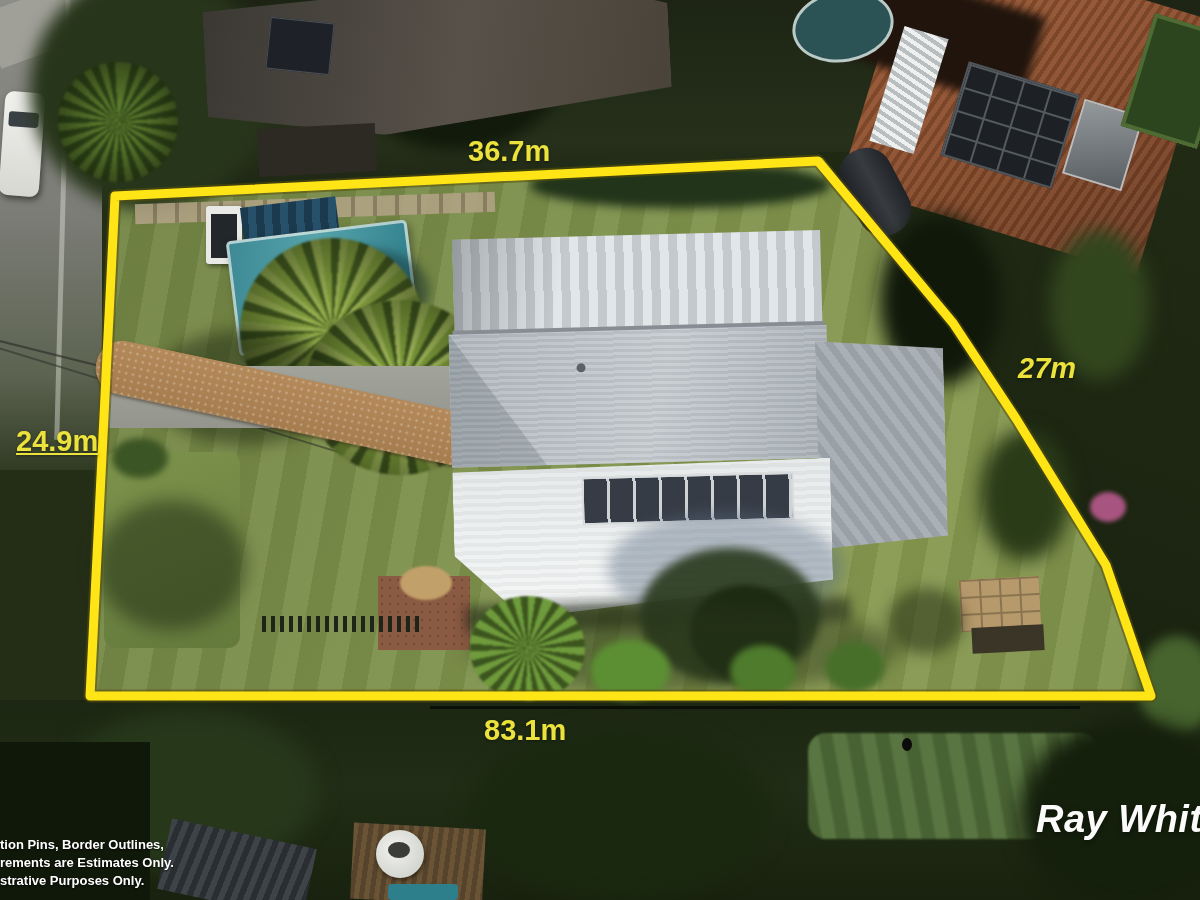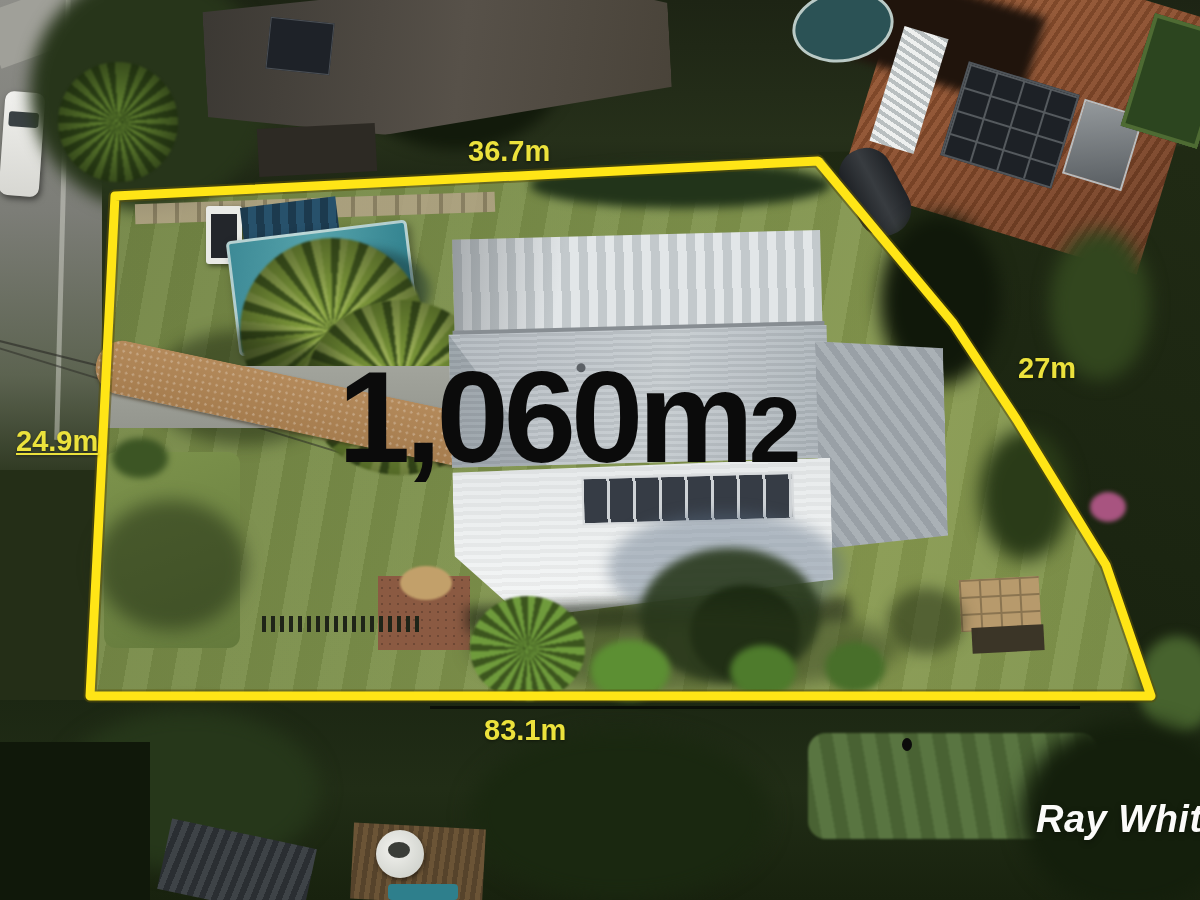--- a/index.html
+++ b/index.html
@@ -194,22 +194,26 @@
   </div>
   <div class="abs" style="left:388px;top:884px;width:70px;height:16px;background:#2e7f8c;border-radius:4px;"></div>
   <div class="abs" style="left:0;top:742px;width:150px;height:158px;background:#10180a;"></div>
 
   <svg id="boundary-svg" width="1200" height="900" viewBox="0 0 1200 900">
     <path d="M115,196 L818,161 L953,323 L1017,420 L1106,565 L1151,696 L90,696 Z" fill="none" stroke="rgba(90,80,10,.55)" stroke-width="13" stroke-linejoin="round"></path>
     <path d="M115,196 L818,161 L953,323 L1017,420 L1106,565 L1151,696 L90,696 Z" fill="none" stroke="#ffe516" stroke-width="9" stroke-linejoin="round"></path>
   </svg>
 
   <div class="dim" style="left:448px;top:135px;margin-left:20px;">36.7m</div>
-  <div class="dim" style="left:1018px;top:352px;">27m</div>
+  <div class="dim" style="left:1018px;top:352px;font-style:italic;">27m</div>
   <div class="dim" style="left:16px;top:425px;text-decoration:underline;">24.9m</div>
   <div class="dim" style="left:484px;top:714px;">83.1m</div>
 
-  <div id="area-label"><span>1,060m</span><span class="sup">2</span></div>
-
+
+  <div id="disclaimer">
+    <div>tion Pins, Border Outlines,</div>
+    <div>rements are Estimates Only.</div>
+    <div>strative Purposes Only.</div>
+  </div>
 
   <div id="watermark">Ray White</div>
 
 </div>
 
 </body></html>

